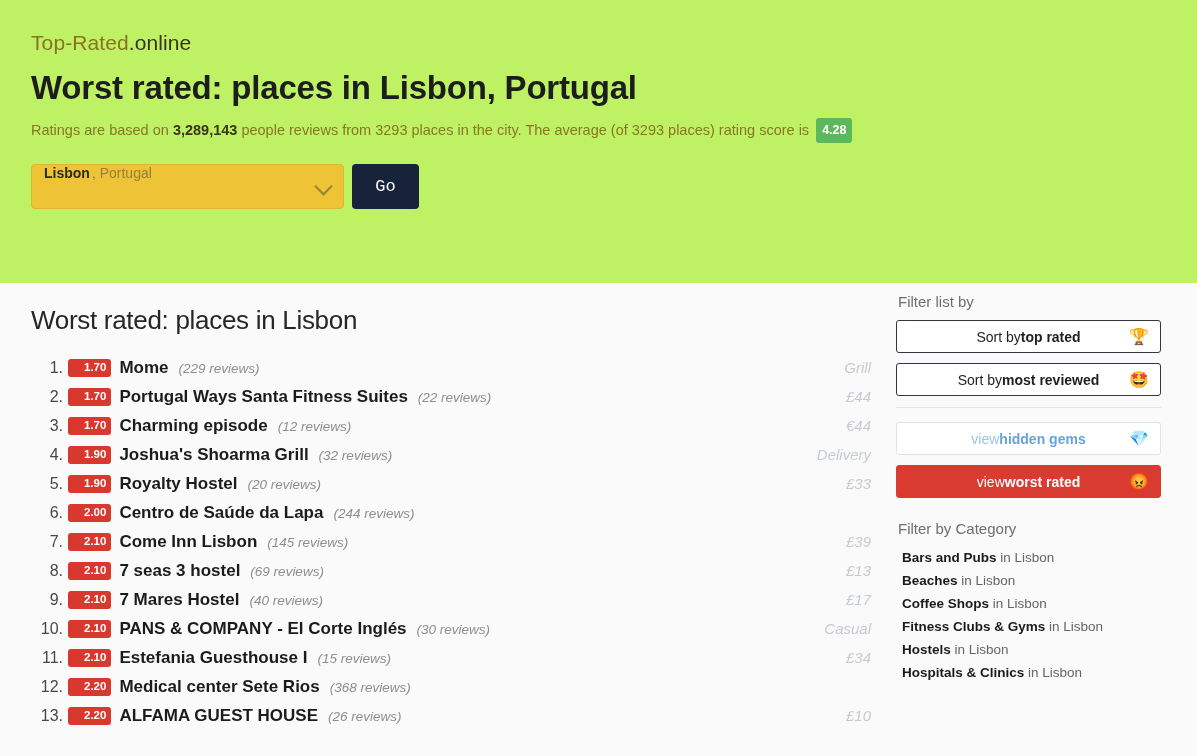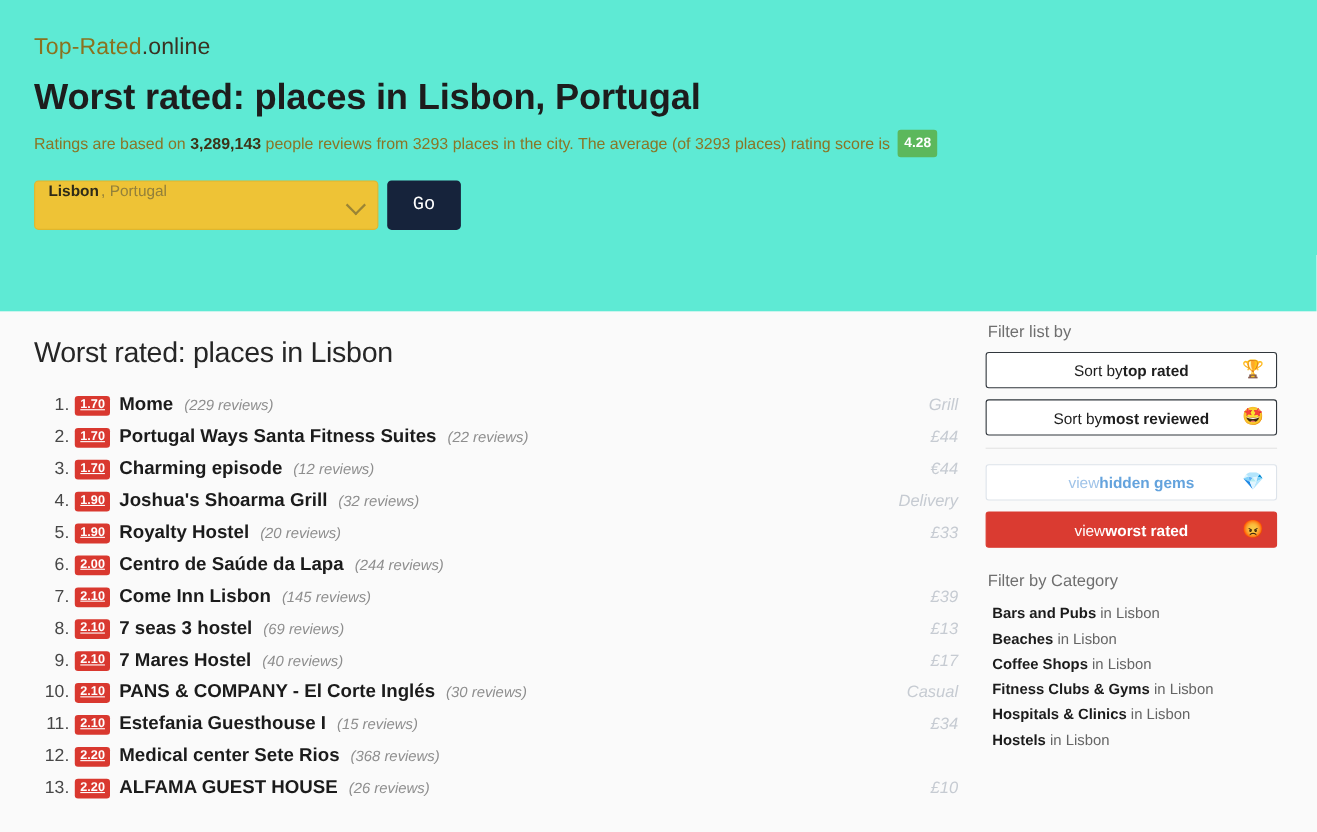--- a/index.html
+++ b/index.html
@@ -12,21 +12,21 @@
     height: 756px;
     overflow: hidden;
     background: #fafafa;
     font-family: "Liberation Sans", sans-serif;
     color: #2b2b2b;
     -webkit-font-smoothing: antialiased;
   }
 
   
   .header {
-    background: #5eead4;
+    background: #bef264;
     height: 283px;
     box-sizing: border-box;
     padding: 30px 0 0 31px;
     position: relative;
   }
   .logo {
     font-size: 21px;
     line-height: 26px;
     letter-spacing: .1px;
     margin-bottom: 11px;
@@ -151,26 +151,25 @@
     flex: none;
     padding-right: 5px;
   }
   .score-badge {
     flex: none;
     background: #d9382f;
     color: #ffffff;
     font-size: 11.5px;
     font-weight: bold;
     line-height: 15px;
-    padding: 1px 5px 2px 5px;
+    padding: 1px 5px 2px 16px;
     border-radius: 3px;
     margin-right: 8px;
     position: relative;
     top: -2px;
-    text-decoration: underline;
   }
   .place-name {
     font-weight: bold;
     color: #1b1b1b;
     font-size: 17px;
     white-space: nowrap;
   }
   .reviews {
     color: #8e8e8e;
     font-style: italic;
@@ -404,17 +403,17 @@
         <b>worst rated</b>
       <span class="emoji">😡</span>
     </div>
 
     <div class="cat-heading">Filter by Category</div>
     <ul class="cat-list">
         <li class="cat-item"><b>Bars and Pubs</b><span> in Lisbon</span></li>
         <li class="cat-item"><b>Beaches</b><span> in Lisbon</span></li>
         <li class="cat-item"><b>Coffee Shops</b><span> in Lisbon</span></li>
         <li class="cat-item"><b>Fitness Clubs &amp; Gyms</b><span> in Lisbon</span></li>
+        <li class="cat-item"><b>Hostels</b><span> in Lisbon</span></li>
         <li class="cat-item"><b>Hospitals &amp; Clinics</b><span> in Lisbon</span></li>
-        <li class="cat-item"><b>Hostels</b><span> in Lisbon</span></li>
       </ul>
   </div>
 </div>
 
 </body></html>

